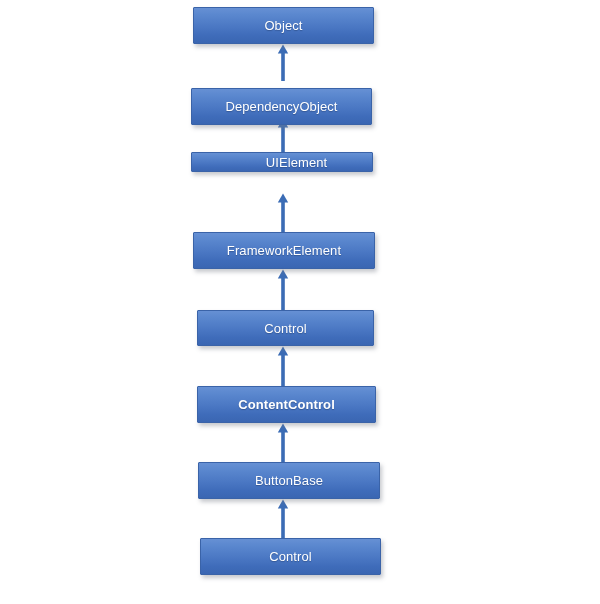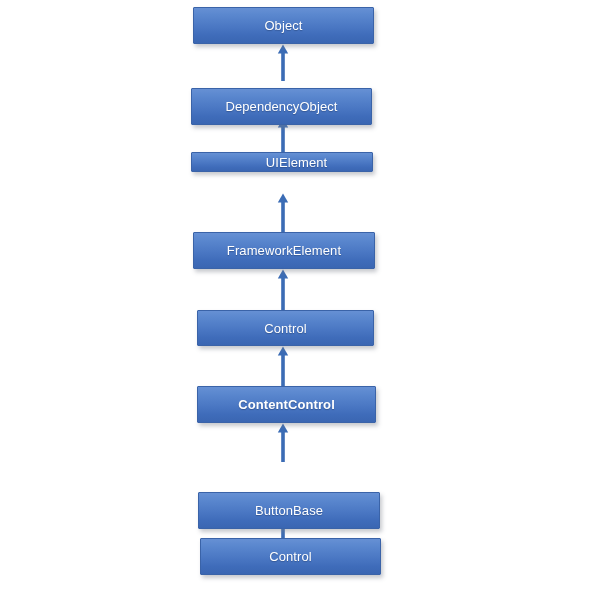--- a/index.html
+++ b/index.html
@@ -125,19 +125,19 @@
     </div>
     <div class="node" style="left: 193px; top: 232px; width: 182px; height: 37px;">
       <span class="node-label">FrameworkElement</span>
     </div>
     <div class="node" style="left: 197px; top: 310px; width: 177px; height: 36px;">
       <span class="node-label">Control</span>
     </div>
     <div class="node" style="left: 197px; top: 386px; width: 179px; height: 37px;">
       <span class="node-label bold">ContentControl</span>
     </div>
-    <div class="node" style="left: 198px; top: 462px; width: 182px; height: 37px; margin-top: 30px;">
+    <div class="node" style="left: 198px; top: 462px; width: 182px; height: 37px;">
       <span class="node-label">ButtonBase</span>
     </div>
     <div class="node" style="left: 200px; top: 538px; width: 181px; height: 37px;">
       <span class="node-label">Control</span>
     </div>
   </div>
 
 </body></html>

